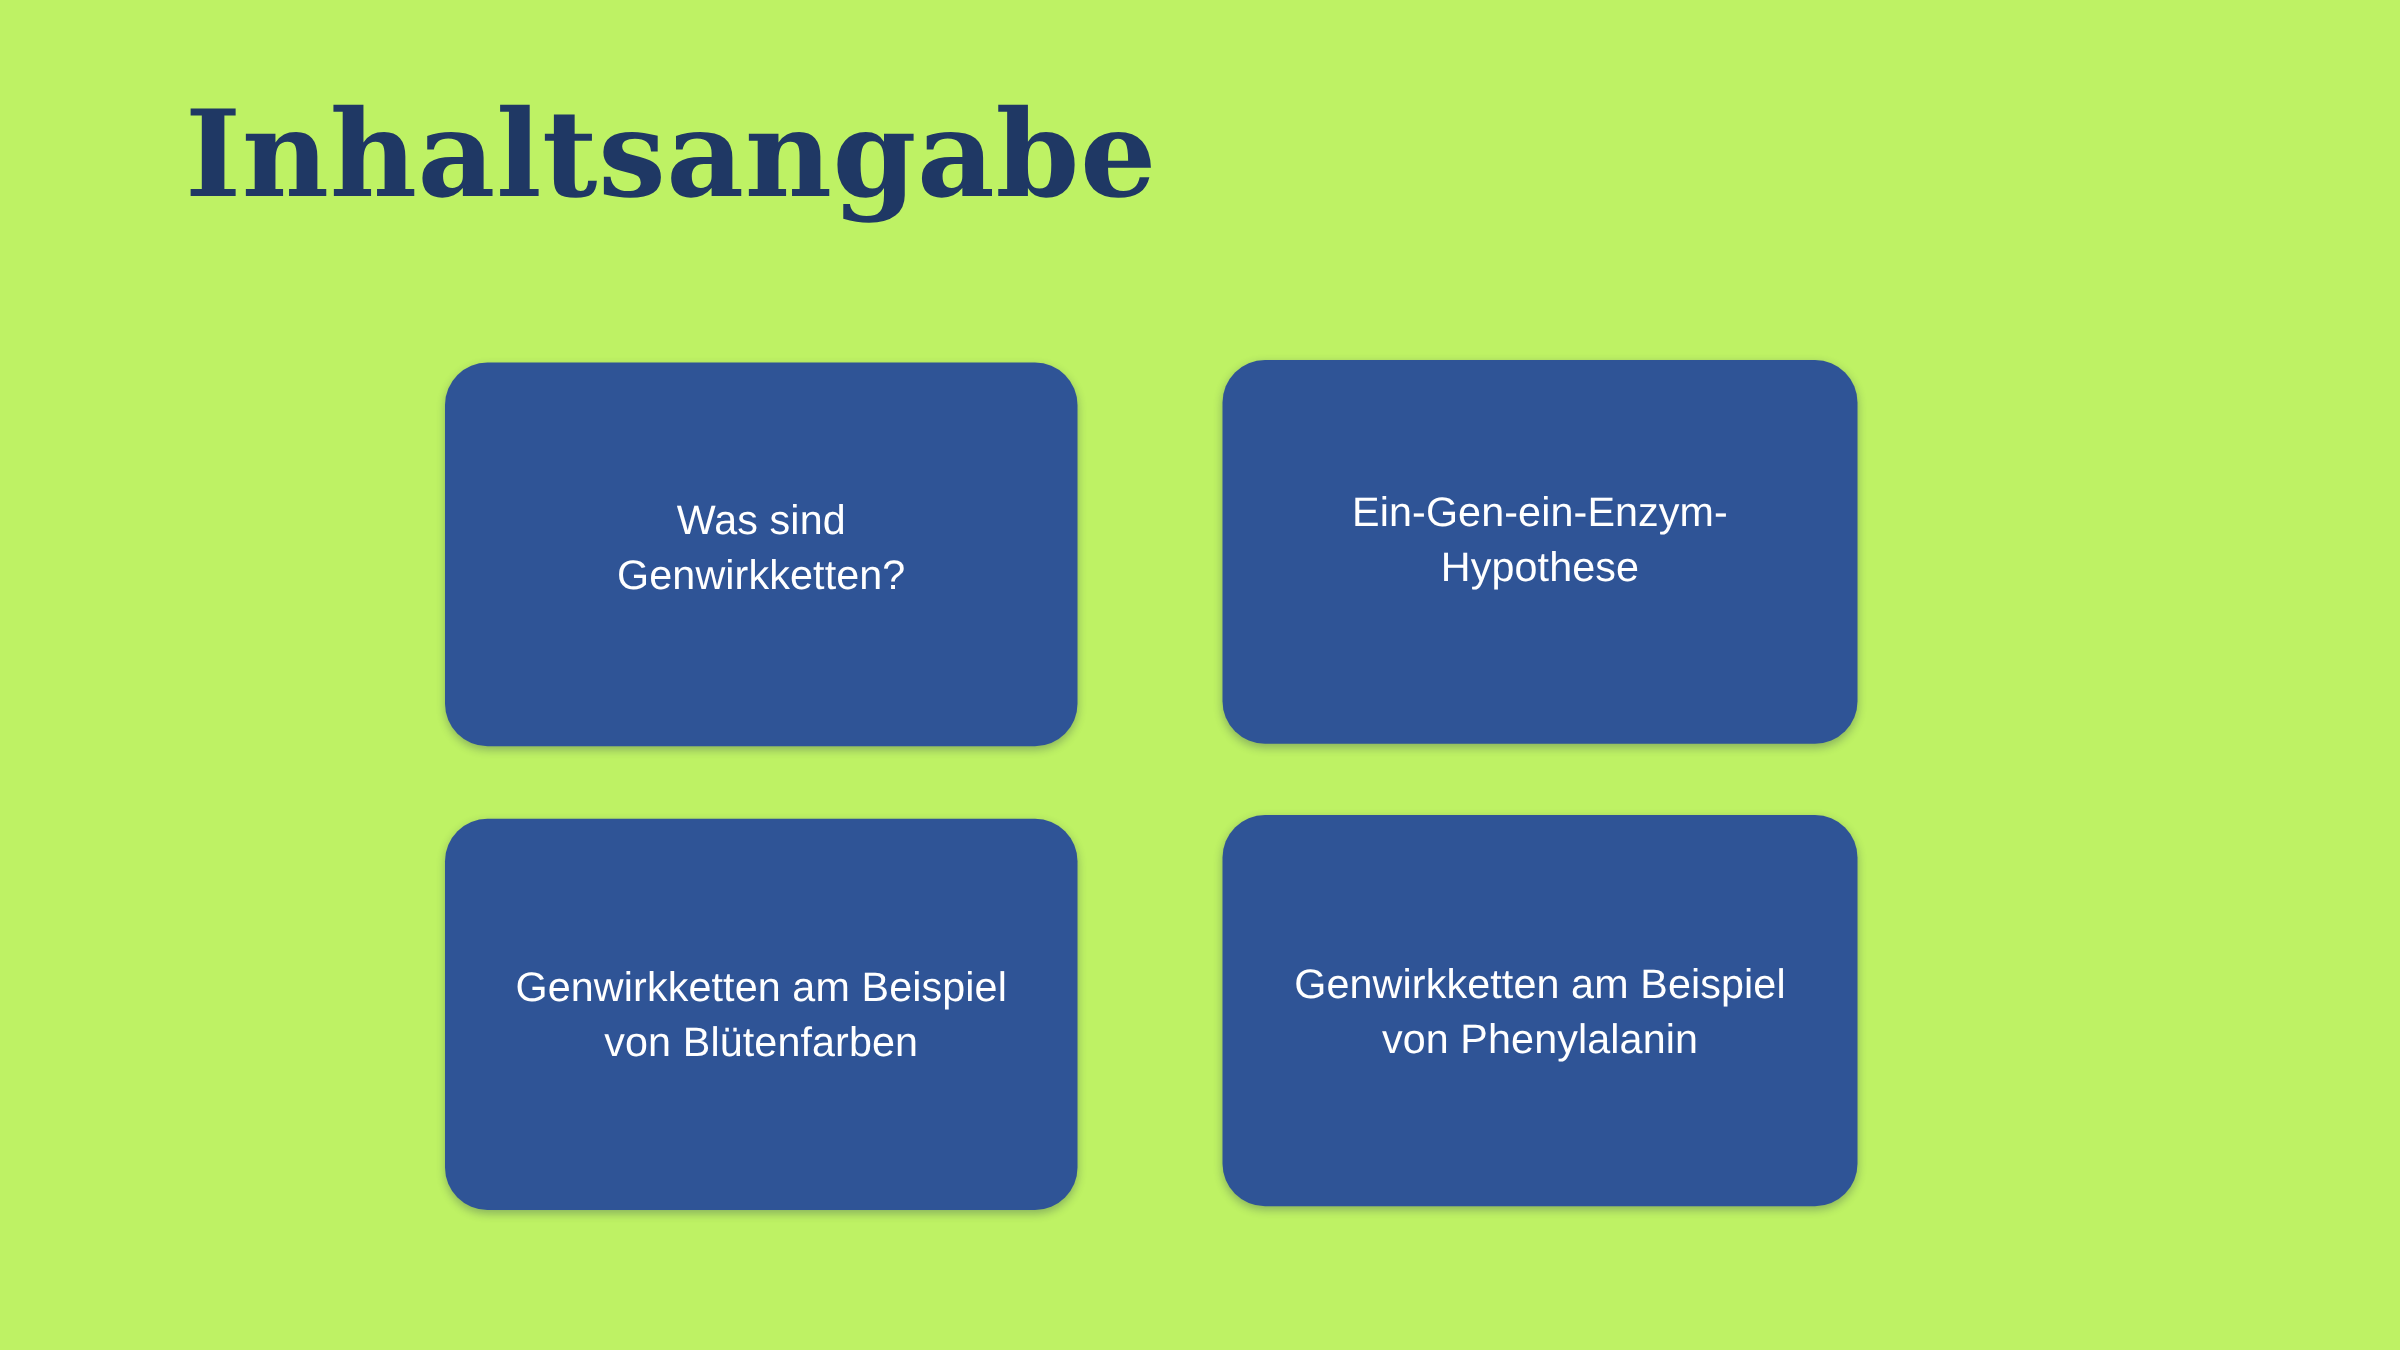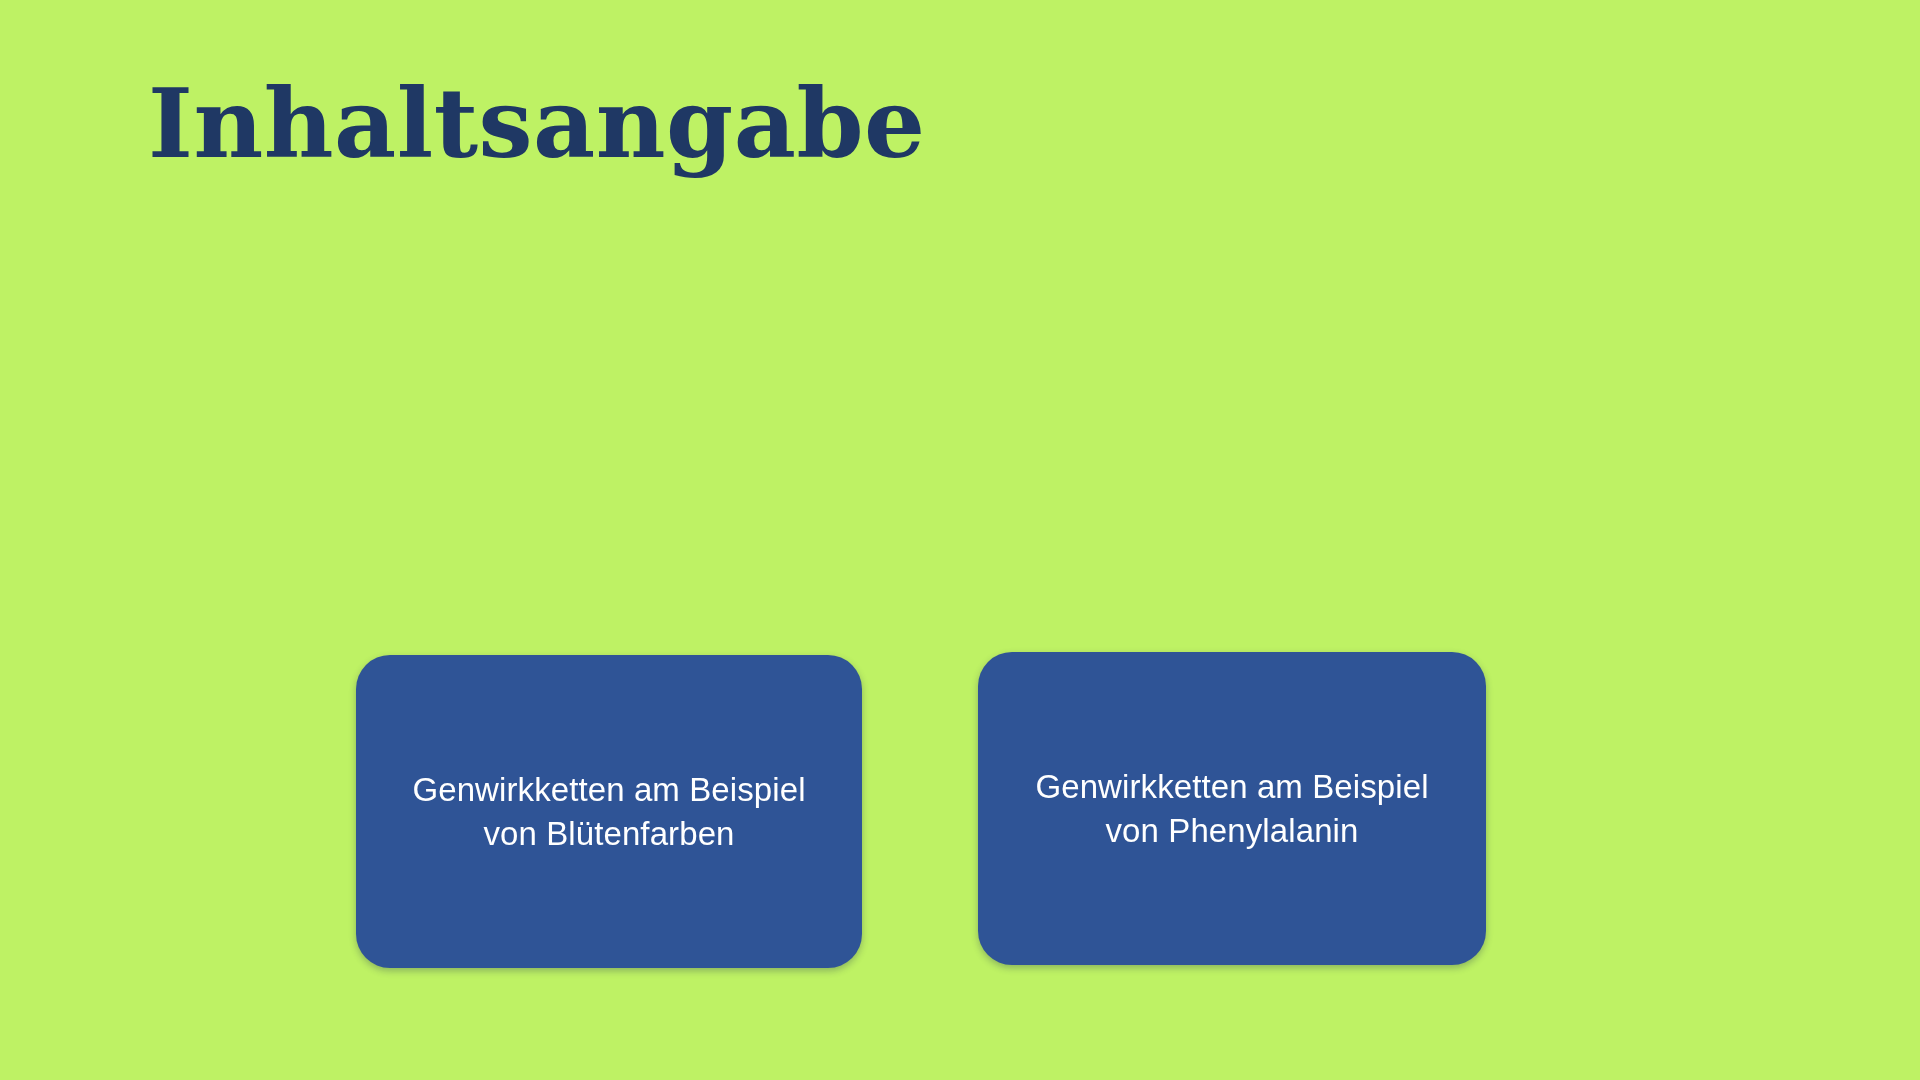--- a/index.html
+++ b/index.html
@@ -110,21 +110,29 @@
 </style>
 </head>
 <body>
 
 <div id="slide">
 
   <h1 id="slide-title">Inhaltsangabe</h1>
 
   <div id="card-grid">
 
+    <div class="card" id="card-1">
+      <span class="card-label">Was sind
+Genwirkketten?</span>
+    </div>
 
+    <div class="card" id="card-2">
+      <span class="card-label">Ein-Gen-ein-Enzym-
+Hypothese</span>
+    </div>
 
     <div class="card" id="card-3">
       <span class="card-label">Genwirkketten am Beispiel
 von Blütenfarben</span>
     </div>
 
     <div class="card" id="card-4">
       <span class="card-label">Genwirkketten am Beispiel
 von Phenylalanin</span>
     </div>

